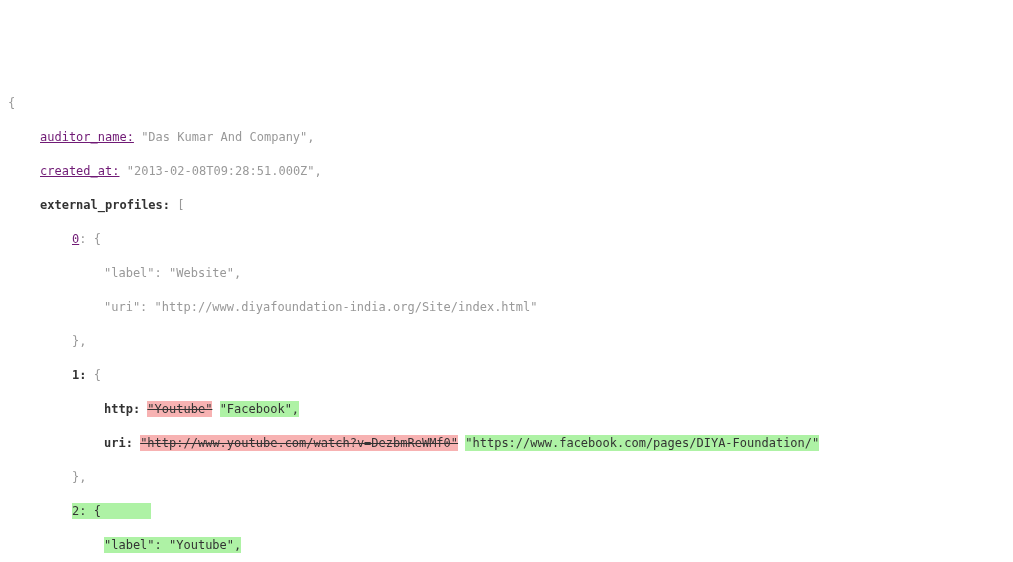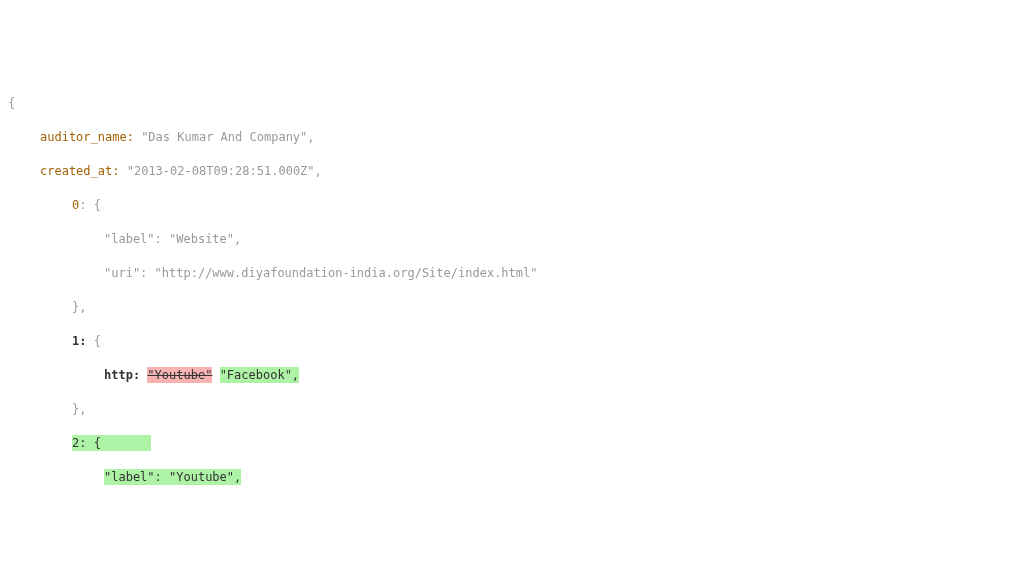--- a/index.html
+++ b/index.html
@@ -8,45 +8,47 @@
     background: #fff;
     color: #888;
     margin: 0;
     padding: 10px 8px;
     line-height: 17px;
     white-space: pre;
   }
   .root { display: block; }
   .line { display: block; }
   .key-bold { color: #333; font-weight: bold; }
-  .key-dim { color: #a16207; }
+  .key-dim { color: #701a75; text-decoration: underline; }
   .val-dim { color: #999; }
   .hl-green { background: #aef2a5; color: #333; padding: 1px 0; }
   .hl-red { background: #f7b2b2; color: #333; text-decoration: line-through; padding: 1px 0; }
   .plain { color: #999; }
   .i0 { padding-left: 0; }
   .i1 { padding-left: 32px; }
   .i2 { padding-left: 64px; }
   .i3 { padding-left: 96px; }
 </style>
 </head>
 <body>
 
 
 
 <div class="root">
 <span class="line i0 plain">{</span>
 <span class="line i1"><span class="key-dim">auditor_name:</span><span class="val-dim"> "Das Kumar And Company",</span></span>
 <span class="line i1"><span class="key-dim">created_at:</span><span class="val-dim"> "2013-02-08T09:28:51.000Z",</span></span>
+<span class="line i1"><span class="key-bold">external_profiles:</span><span class="val-dim"> [</span></span>
 <span class="line i2"><span class="key-dim">0</span><span class="val-dim">: {</span></span>
 <span class="line i3 val-dim">"label": "Website",</span>
 <span class="line i3 val-dim">"uri": "http://www.diyafoundation-india.org/Site/index.html"</span>
 <span class="line i2 val-dim">},</span>
 <span class="line i2"><span class="key-bold">1:</span><span class="val-dim"> {</span></span>
 <span class="line i3"><span class="key-bold">http:</span> <span class="hl-red">"Youtube"</span> <span class="hl-green">"Facebook",</span></span>
+<span class="line i3"><span class="key-bold">uri:</span> <span class="hl-red">"http://www.youtube.com/watch?v=DezbmReWMf0"</span> <span class="hl-green">"https://www.facebook.com/pages/DIYA-Foundation/"</span></span>
 <span class="line i2 val-dim">},</span>
 <span class="line i2"><span class="hl-green"><span>2:</span><span> {</span>       </span></span>
 <span class="line i3"><span class="hl-green">"label": "Youtube",</span></span>
 
 
 
 
 
 
 

